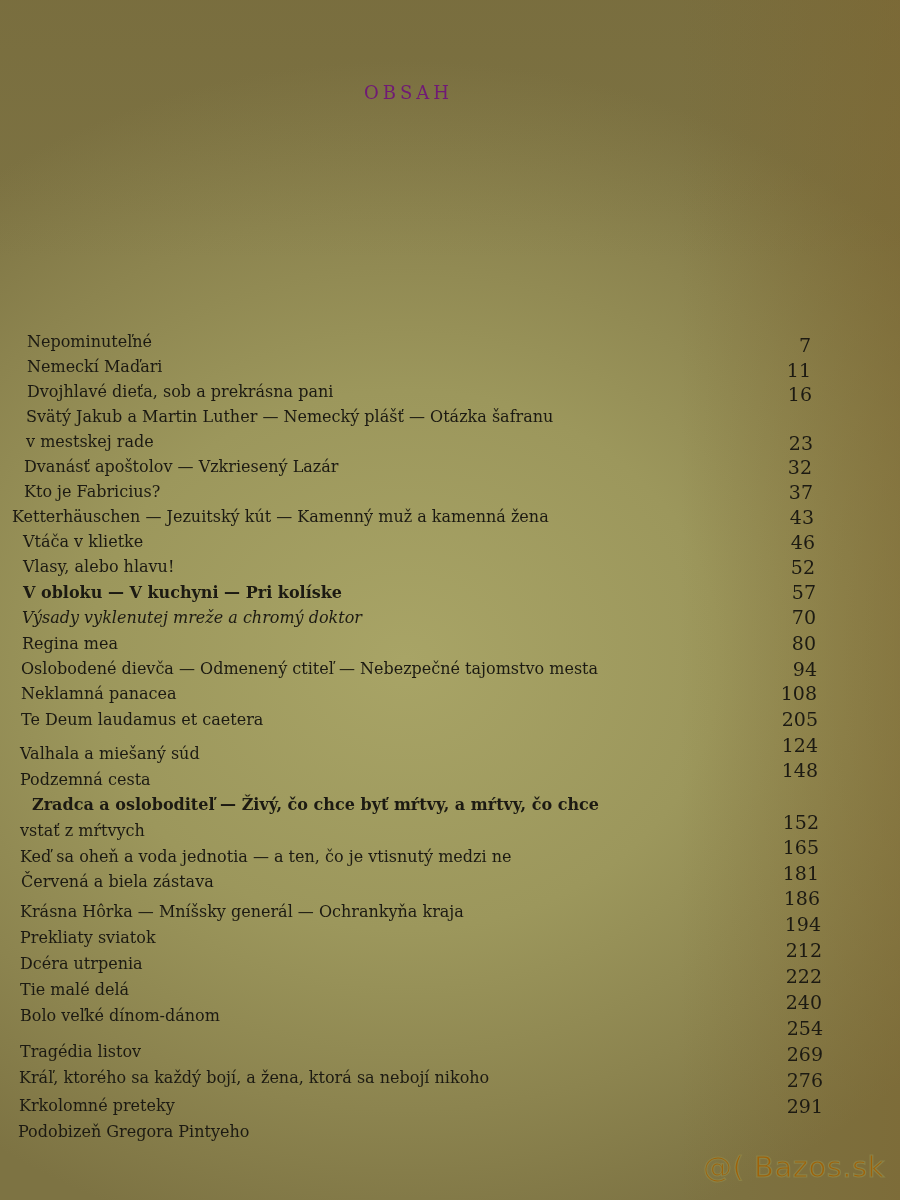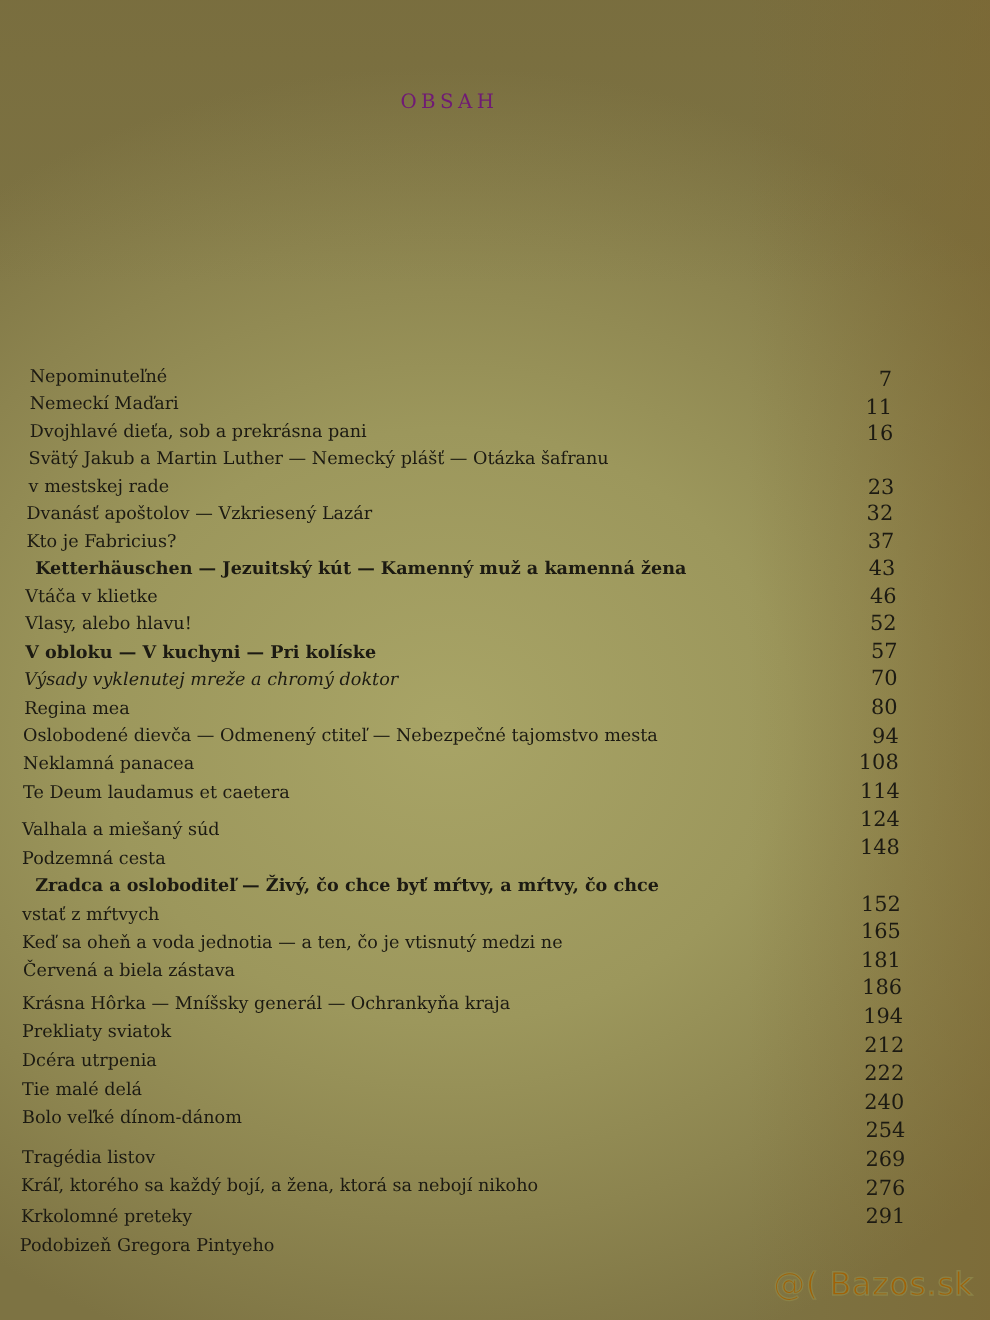--- a/index.html
+++ b/index.html
@@ -50,21 +50,21 @@
 
 <div class="toc">
 
   <div class="entry" style="left:27px; top:330px;">Nepominuteľné</div>
   <div class="entry" style="left:27px; top:355px;">Nemeckí Maďari</div>
   <div class="entry" style="left:27px; top:380px;">Dvojhlavé dieťa, sob a prekrásna pani</div>
   <div class="entry" style="left:26px; top:405px;">Svätý Jakub a Martin Luther — Nemecký plášť — Otázka šafranu</div>
   <div class="entry" style="left:26px; top:430px;text-align:center;">v mestskej rade</div>
   <div class="entry" style="left:24px; top:455px;">Dvanásť apoštolov — Vzkriesený Lazár</div>
   <div class="entry" style="left:24px; top:480px;">Kto je Fabricius?</div>
-  <div class="entry" style="left:32px; top:505px;font-weight:bold;">Ketterhäuschen — Jezuitský kút — Kamenný muž a kamenná žena</div>
+  <div class="entry" style="left:12px; top:505px;">Ketterhäuschen — Jezuitský kút — Kamenný muž a kamenná žena</div>
   <div class="entry" style="left:23px; top:530px;">Vtáča v klietke</div>
   <div class="entry" style="left:23px; top:555px;">Vlasy, alebo hlavu!</div>
   <div class="entry" style="left:23px; top:581px;font-weight:bold;">V obloku — V kuchyni — Pri kolíske</div>
   <div class="entry" style="left:22px; top:606px;font-style:italic;">Výsady vyklenutej mreže a chromý doktor</div>
   <div class="entry" style="left:22px; top:632px;">Regina mea</div>
   <div class="entry" style="left:21px; top:657px;">Oslobodené dievča — Odmenený ctiteľ — Nebezpečné tajomstvo mesta</div>
   <div class="entry" style="left:21px; top:682px;">Neklamná panacea</div>
   <div class="entry" style="left:21px; top:708px;">Te Deum laudamus et caetera</div>
   <div class="entry" style="left:20px; top:742px;">Valhala a miešaný súd</div>
   <div class="entry" style="left:20px; top:768px;">Podzemná cesta</div>
@@ -89,21 +89,21 @@
   <div class="page" style="left:762px; top:455px;">32</div>
   <div class="page" style="left:763px; top:480px;">37</div>
   <div class="page" style="left:764px; top:505px;">43</div>
   <div class="page" style="left:765px; top:530px;">46</div>
   <div class="page" style="left:765px; top:555px;">52</div>
   <div class="page" style="left:766px; top:580px;">57</div>
   <div class="page" style="left:766px; top:605px;">70</div>
   <div class="page" style="left:766px; top:631px;">80</div>
   <div class="page" style="left:767px; top:657px;">94</div>
   <div class="page" style="left:767px; top:681px;">108</div>
-  <div class="page" style="left:768px; top:707px;">114</div>
+  <div class="page" style="left:768px; top:707px;">205</div>
   <div class="page" style="left:768px; top:733px;">124</div>
   <div class="page" style="left:768px; top:758px;">148</div>
   <div class="page" style="left:769px; top:810px;">152</div>
   <div class="page" style="left:769px; top:835px;">165</div>
   <div class="page" style="left:769px; top:861px;">181</div>
   <div class="page" style="left:770px; top:886px;">186</div>
   <div class="page" style="left:771px; top:912px;">194</div>
   <div class="page" style="left:772px; top:938px;">212</div>
   <div class="page" style="left:772px; top:964px;">222</div>
   <div class="page" style="left:772px; top:990px;">240</div>

